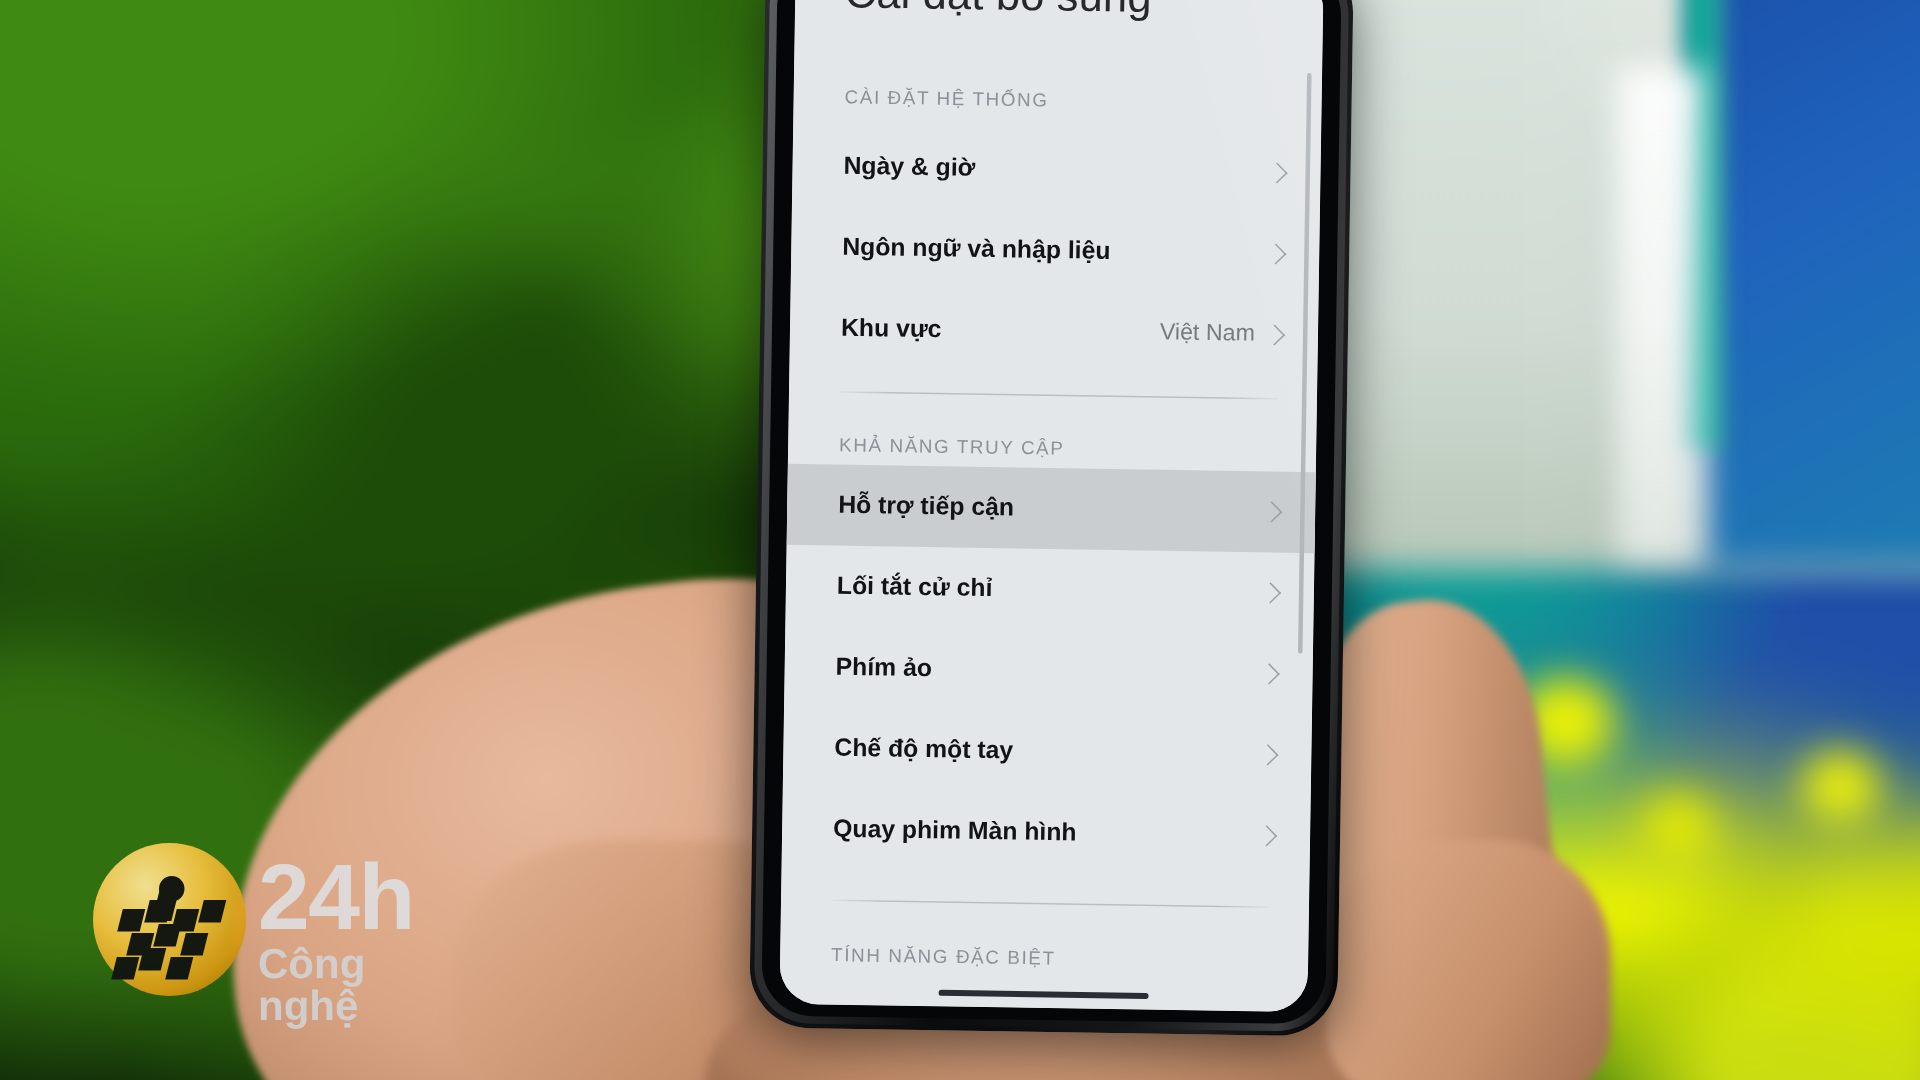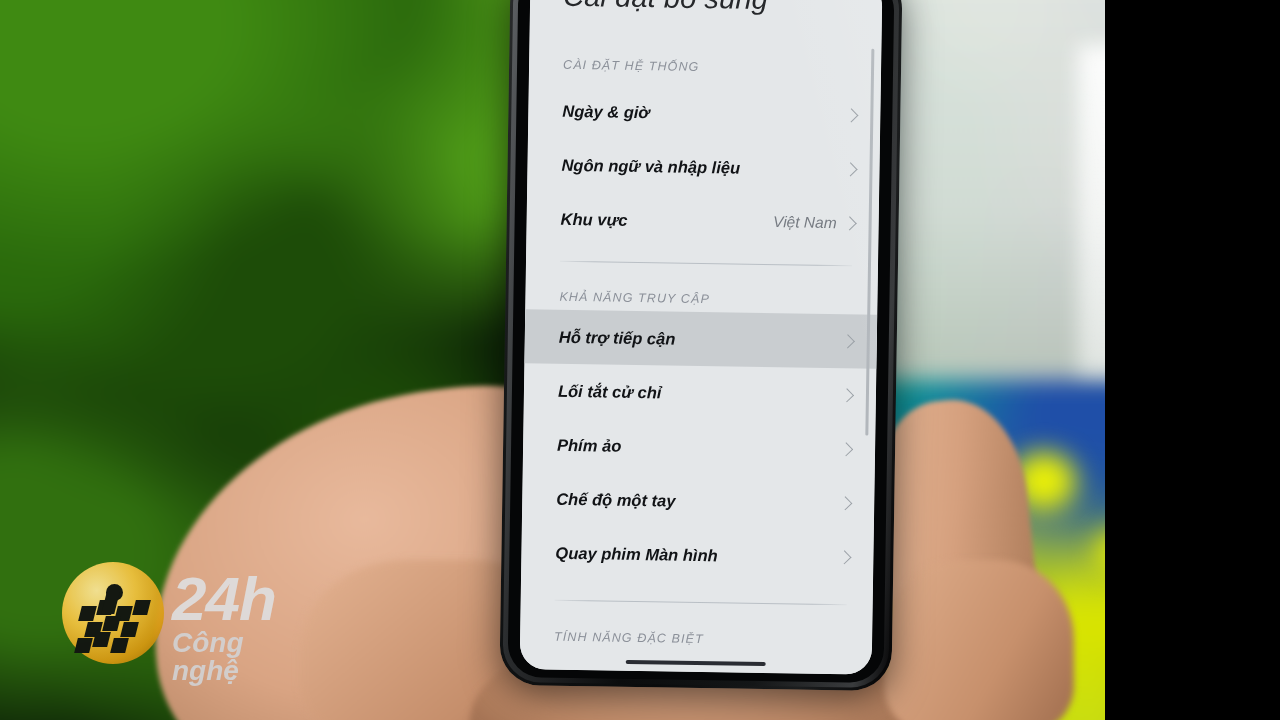--- a/index.html
+++ b/index.html
@@ -2,26 +2,25 @@
 <html><head>
 <meta charset="utf-8">
 <style>
   html, body {
     margin: 0;
     padding: 0;
     background: #000;
   }
   #stage {
     position: relative;
-    width: 1105px;
+    width: 1280px;
     height: 720px;
     overflow: hidden;
     font-family: "Liberation Sans", sans-serif;
     background: #0b1206;
-    font-style: italic;
   }
 
   
   .bg {
     position: absolute;
     inset: -60px;
     background:
       radial-gradient(circle at 86% 6%, rgba(255,255,255,.55) 0 3%, rgba(255,255,255,0) 9%),
       radial-gradient(circle at 96% 22%, rgba(240,248,255,.45) 0 4%, rgba(255,255,255,0) 11%),
       radial-gradient(ellipse 18% 60% at 74.5% 20%, #0d9f95 0 55%, rgba(13,159,149,0) 100%),

